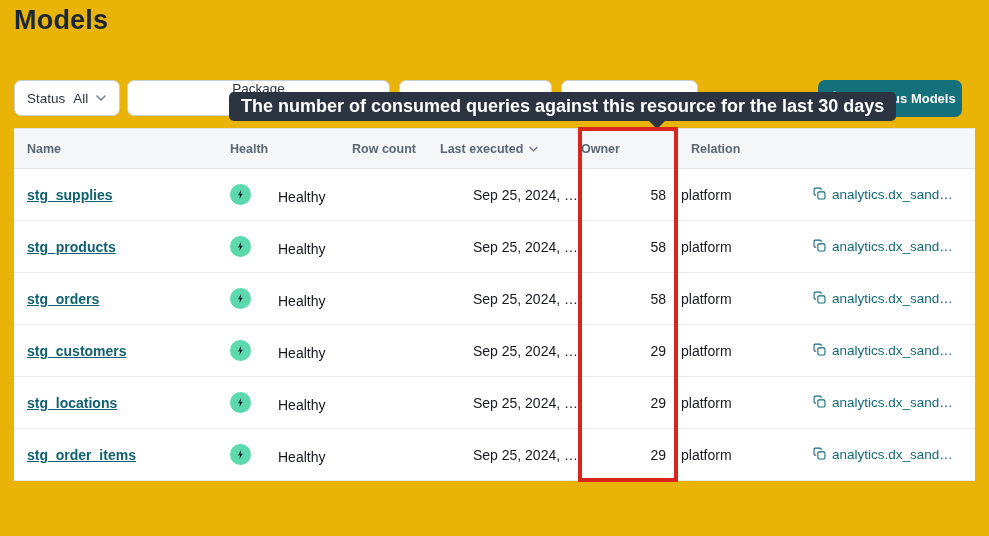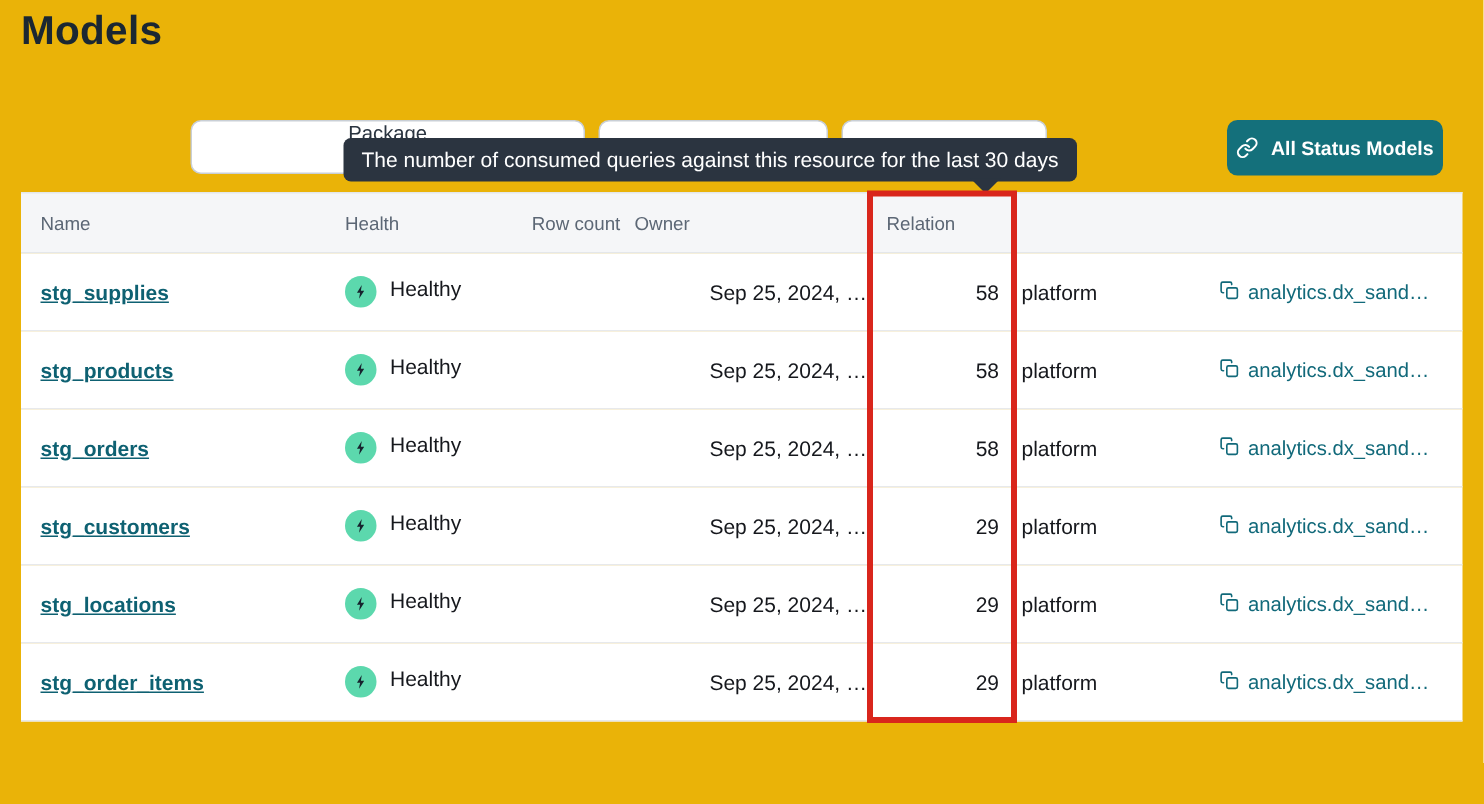--- a/index.html
+++ b/index.html
@@ -15,51 +15,60 @@
   .filter-package { left:127px; width:263px;flex-direction:column; }
   .filter-3 { left:399px; width:153px; }
   .filter-4 { left:561px; width:137px; justify-content:flex-end; }
   .filter-label { font-weight:400; color:#2a3440; }
   .filter-value { color:#2a3440; }
   .chev { color:#6b7683; display:inline-flex; }
 
   .btn-public { position:absolute; left:818px; top:80px; width:144px; height:37px; border:none; border-radius:7px; background:#14707b; color:#fff; font-family:inherit; font-size:13px; font-weight:bold; display:flex; align-items:center; justify-content:center; gap:8px; cursor:pointer; }
 
   
-  .tooltip { position:absolute; left:229px; top:92px; height:29px; line-height:29px; background:#2b3440; color:#ffffff; font-size:14px; font-weight:normal; padding:0 12px; border-radius:5px; white-space:nowrap; z-index:30; }
+  .tooltip { position:absolute; left:229px; top:92px; height:29px; line-height:29px; background:#2b3440; color:#ffffff; font-size:18px; font-weight:bold; padding:0 12px; border-radius:5px; white-space:nowrap; z-index:30; }
   .tooltip-arrow { position:absolute; left:647px; top:119px; width:0; height:0; border-left:10px solid transparent; border-right:10px solid transparent; border-top:10px solid #2b3440; z-index:30; }
 
   
   .table { position:absolute; left:14px; top:128px; width:961px; }
-  .thead { display:grid; grid-template-columns:203px 133px 70px 158px 100px 122px 175px; height:41px; align-items:center; background:#f5f6f8; border-top:1px solid #e4e7ea; border-bottom:1px solid #e4e7ea; font-size:12.5px; font-weight:normal; color:#5c6775; }
+  .thead { display:grid; grid-template-columns:203px 133px 70px 158px 100px 122px 175px; height:41px; align-items:center; background:#f5f6f8; border-top:1px solid #e4e7ea; border-bottom:1px solid #e4e7ea; font-size:12.5px; font-weight:bold; color:#5c6775; }
   .trow { display:grid; grid-template-columns:203px 133px 70px 158px 100px 122px 175px; height:52px; align-items:center; border-bottom:1px solid #e7e9ec; font-size:14px; background:#fff; }
   .cell { padding-left:13px; }
   .cell.c-rowcount { padding-left:0; padding-right:2px; text-align:center; }
   .cell.c-lastexec { padding-left:20px;text-align:right; }
   .cell.c-qcount-h { padding-left:8px; display:flex; align-items:center; gap:5px; }
   .cell.c-qcount { padding-left:0; padding-right:12px; text-align:right; }
   .cell.c-owner { padding-left:3px; }
-  .cell.c-health { display:flex; align-items:flex-start; gap:9px; padding-left:13px; }
+  .cell.c-health { display:flex; align-items:flex-end; gap:27px; padding-left:13px; }
   .cell.c-lastexec-h { padding-left:20px; display:flex; align-items:center; gap:6px; }
 
   .model-link { color:#0e6172; font-weight:bold; text-decoration:underline; cursor:pointer; }
   .health-badge { width:21px; height:21px; border-radius:50%; background:#5cd8ad; display:inline-flex; align-items:center; justify-content:center; flex:0 0 auto; }
   .relation-link { color:#11697a; font-size:13.5px; text-decoration:none; display:inline-flex; gap:6px; cursor:pointer; }
   .info-icon { display:inline-flex; }
 
   
   .red-rect { position:absolute; left:578px; top:127px; width:100px; height:355px; border:4px solid #d9261c; z-index:40; pointer-events:none; }
 </style>
 </head>
 <body>
 
 <div class="page">
 
   <div class="page-title">Models</div>
 
+  <div class="filter-box filter-status">
+    <span class="filter-label">Status</span>
+    <span class="filter-value">All</span>
+    <span class="chev">
+      <svg width="10" height="6" viewBox="0 0 10 6">
+          <path d="M1 1l4 4 4-4" stroke="currentColor" stroke-width="1.4" fill="none" stroke-linecap="round"></path>
+        </svg>
+    </span>
+  </div>
 
   <div class="filter-box filter-package">
     <span class="filter-label">Package</span>
     <span class="filter-value">jaffle_</span>
   </div>
 
   <div class="filter-box filter-3"></div>
 
   <div class="filter-box filter-4">
     <span class="chev">
@@ -77,20 +86,28 @@
         </svg>
     </span>
     <span>All Status Models</span>
   </button>
 
   <div class="table">
     <div class="thead">
       <div class="cell">Name</div>
       <div class="cell">Health</div>
       <div class="cell c-rowcount">Row count</div>
+      <div class="cell c-lastexec-h">
+        <span>Last executed</span>
+        <span class="chev">
+          <svg width="9" height="6" viewBox="0 0 10 6">
+              <path d="M1 1l4 4 4-4" stroke="currentColor" stroke-width="1.4" fill="none" stroke-linecap="round"></path>
+            </svg>
+        </span>
+      </div>
       <div class="cell c-owner">Owner</div>
       <div class="cell">Relation</div>
     </div>
 
     <div class="trow">
       <div class="cell"><a class="model-link">stg_supplies</a></div>
       <div class="cell c-health">
         <span class="health-badge">
             <svg width="11" height="11" viewBox="0 0 24 24">
               <path d="M13.5 2L6.5 13.5h4.5L9.5 22l7.5-11.5h-4.8L13.5 2z" fill="#17232e"></path>

